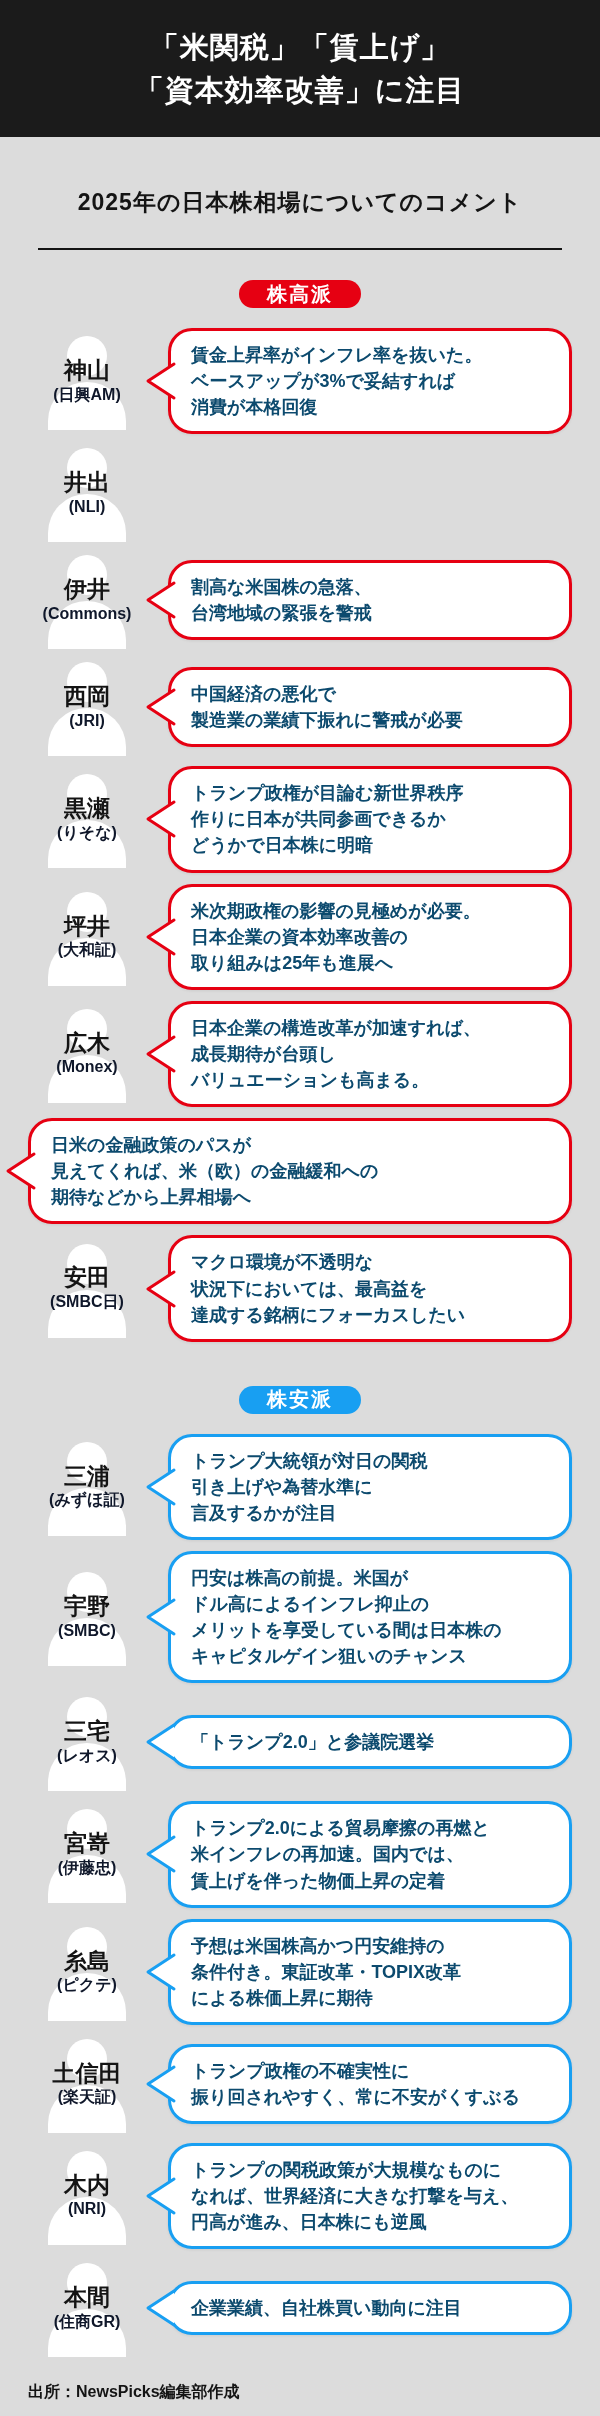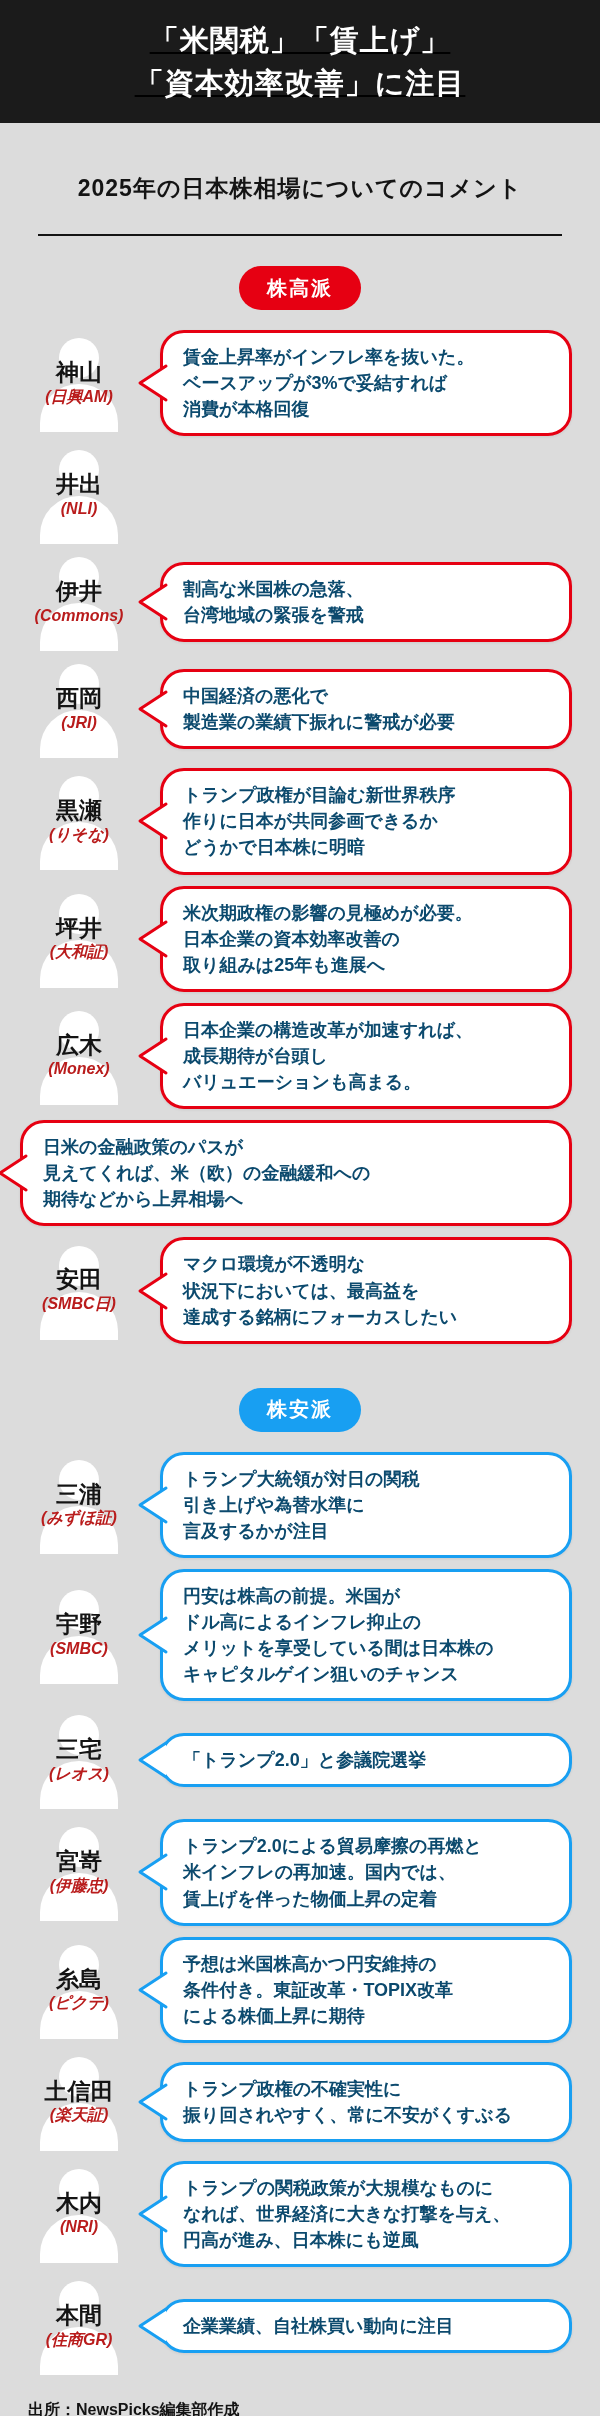--- a/index.html
+++ b/index.html
@@ -12,26 +12,25 @@
   .page {
     width: 600px;
     height: 2416px;
     overflow: hidden;
     background: #dcdcdc;
     display: flex;
     flex-direction: column;
   }
   .header {
     background: #1b1b1b;
-    height: 123px;
+    height: 137px;
     display: flex;
     align-items: center;
     justify-content: center;
     flex: 0 0 auto;
-    text-decoration: underline;
   }
   .header-title {
     color: #ffffff;
     font-size: 29px;
     font-weight: bold;
     line-height: 1.45;
     margin: 0;
     text-align: center;
     white-space: pre-line;
     letter-spacing: 1px;
@@ -47,37 +46,37 @@
     margin: 12px;
     font-size: 23px;
     font-weight: bold;
     color: #141414;
     letter-spacing: 1px;
   }
   .group { margin-top: 30px; }
   .group + .group { margin-top: 44px; }
   .badge {
     width: 122px;
-    height: 44px;
+    height: 28px;
     border-radius: 22px;
     background: var(--accent);
     color: #ffffff;
     font-size: 20px;
     font-weight: bold;
     letter-spacing: 2px;
     display: flex;
     align-items: center;
     justify-content: center;
     margin: 0 auto 20px;
   }
   .rows {
     display: flex;
     flex-direction: column;
     gap: 11px;
-    padding: 0 28px 0 20px;
+    padding: 0 28px 0 28px;
   }
   .row {
     display: flex;
     align-items: center;
     gap: 22px;
   }
   .person {
     flex: 0 0 118px;
     width: 118px;
     min-height: 96px;
@@ -120,24 +119,23 @@
   .name {
     font-size: 23px;
     font-weight: bold;
     color: #141414;
     line-height: 1.2;
     white-space: nowrap;
   }
   .affil {
     font-size: 16px;
     font-weight: bold;
-    color: #b91c1c;
+    color: #0f172a;
     line-height: 1.3;
     white-space: nowrap;
-    font-style: italic;
   }
   .bubble {
     position: relative;
     flex: 1 1 auto;
     background: #ffffff;
     border: 3px solid var(--accent);
     border-radius: 24px;
     padding: 11px 20px;
     box-shadow: 0 1px 3px rgba(0,0,0,0.07);
   }

